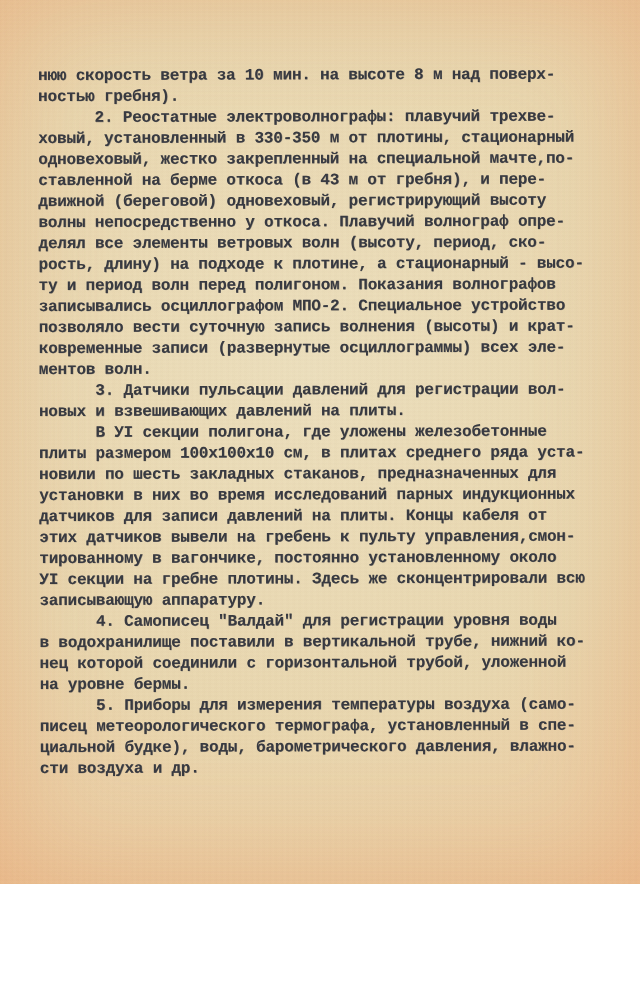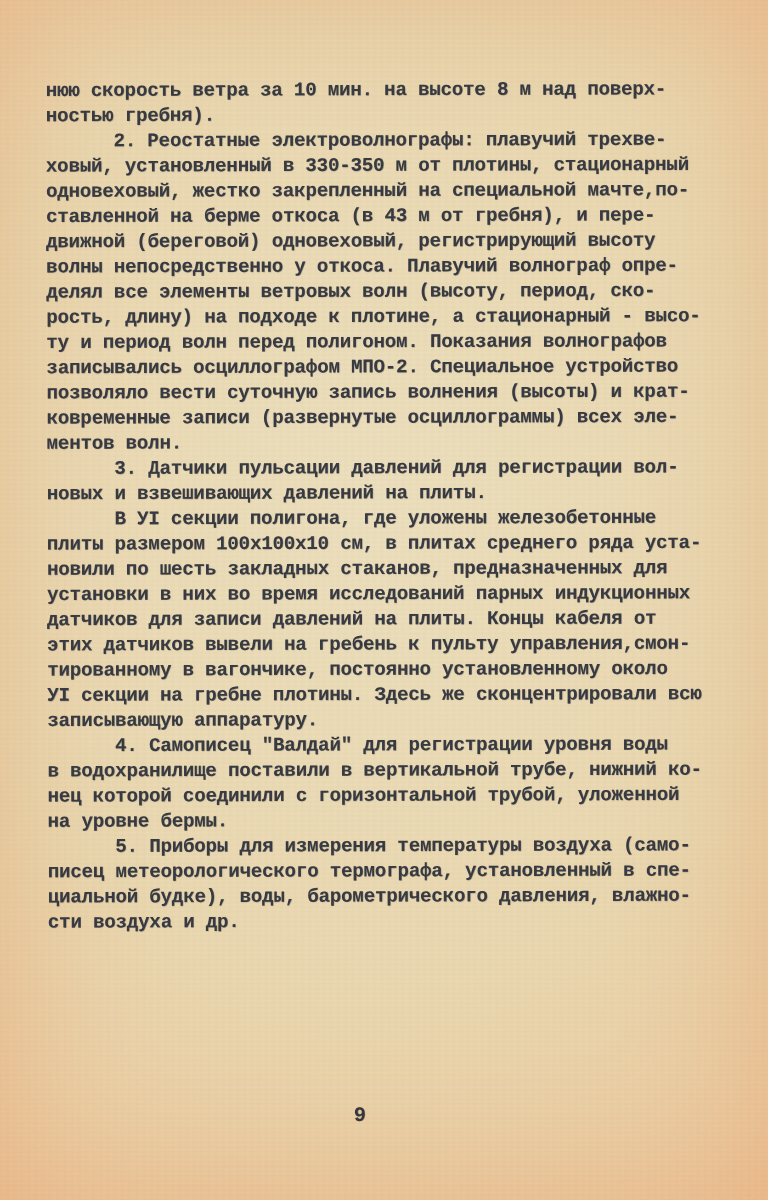--- a/index.html
+++ b/index.html
@@ -8,21 +8,21 @@
   }
   body {
     width: 640px;
     height: 1000px;
     overflow: hidden;
     font-family: "Liberation Mono", "DejaVu Sans Mono", monospace;
   }
   .page {
     position: relative;
     width: 640px;
-    height: 1000px;
+    height: 884px;
     background:
       radial-gradient(ellipse 120% 90% at 48% 42%,
         #ecdfbd 0%,
         #e9d7af 45%,
         #ecca9f 72%,
         #f1bf93 90%,
         #f3ba8c 100%);
     box-shadow: inset 0 0 110px rgba(226, 146, 92, 0.38);
     overflow: hidden;
   }

